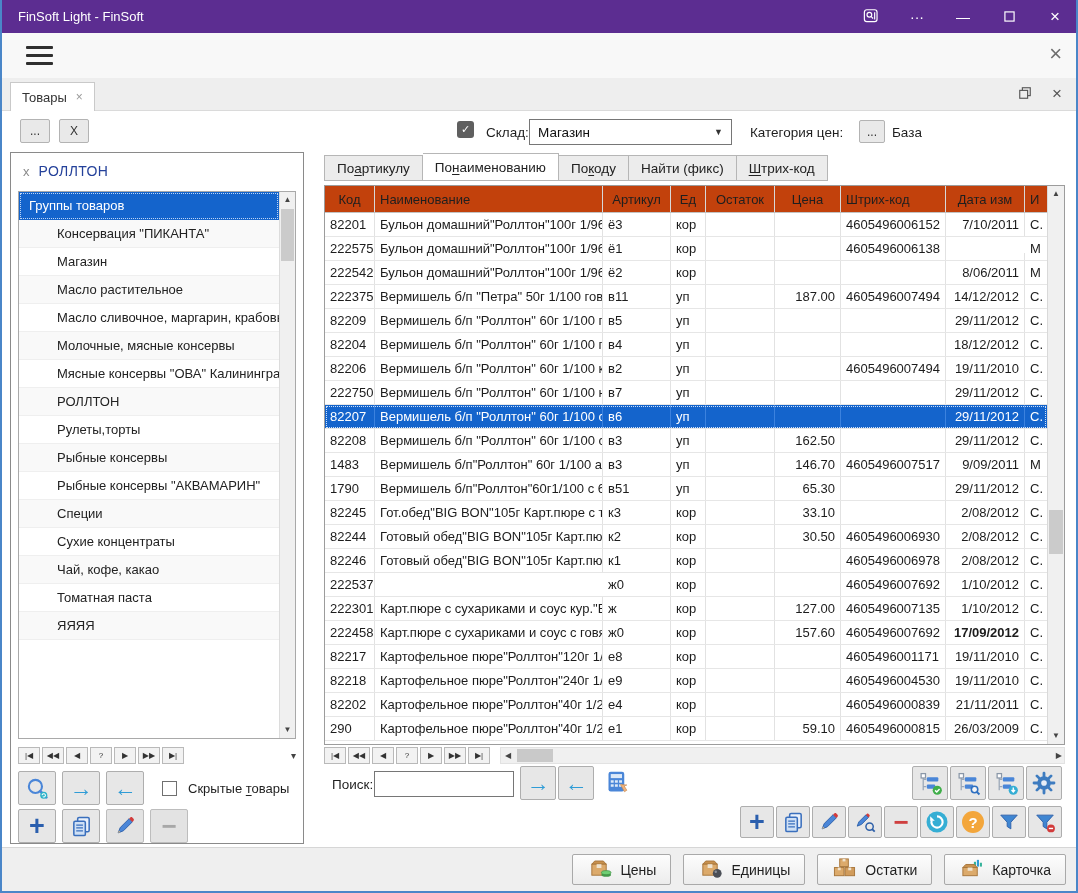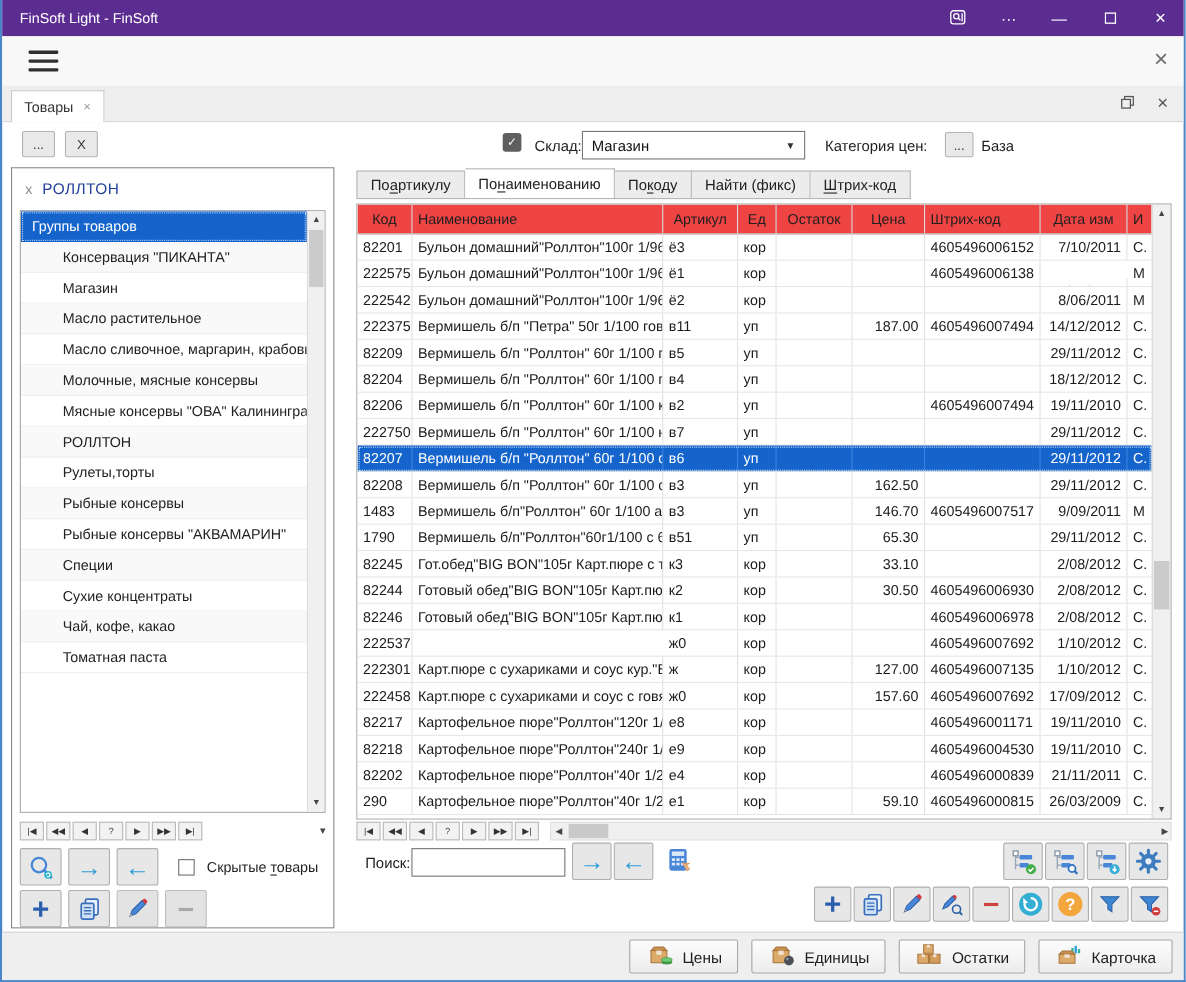--- a/index.html
+++ b/index.html
@@ -70,21 +70,21 @@
 
   
   .stabs{position:absolute;left:322px;top:153px;display:flex;align-items:flex-end;height:28px}
   .stab{height:26px;padding:0 12px;background:#ececec;border:1px solid #b6b6b6;border-left:none;font-size:13.5px;color:#222;display:flex;align-items:center;white-space:nowrap}
   .stab:first-child{border-left:1px solid #b6b6b6}
   .stab.active{height:28px;background:#fff}
 
   
   .tbl{position:absolute;left:322px;top:185px;width:741px;height:560px;border:1px solid #9c9c9c;background:#fff;display:flex}
   .tbl-main{flex:1;overflow:hidden;position:relative;background:#fff}
-  .thead{display:flex;height:27px;border-bottom:1px solid #c2c2c2;background:#ef4444}
+  .thead{display:flex;height:27px;border-bottom:1px solid #c2c2c2;background:#c2410c}
   .th{font-size:13px;color:#1f1f1f;border-right:1px solid #d8d8d8;display:flex;align-items:center;padding:0 5px;flex:none;white-space:nowrap;overflow:hidden}
   .th.center{justify-content:center}
   .trow{display:flex;height:24px;border-bottom:1px solid #e6e6e6}
   .td{font-size:13px;color:#1c1c1c;border-right:1px solid #e2e2e2;padding:0 5px;line-height:23px;white-space:nowrap;overflow:hidden;flex:none}
   .td.right{text-align:right}
   .trow.sel{background:#1464cc;outline:1px dotted #cde0f8;outline-offset:-2px}
   .trow.sel .td{color:#fff;border-right-color:#3c82de}
   .tbl-sb{width:17px;background:#f0f0f0;border-left:1px solid #d9d9d9;position:relative}
 
   
@@ -184,20 +184,21 @@
           <div class="lp-row ind">Молочные, мясные консервы</div>
           <div class="lp-row ind">Мясные консервы "ОВА" Калининград</div>
           <div class="lp-row ind">РОЛЛТОН</div>
           <div class="lp-row ind">Рулеты,торты</div>
           <div class="lp-row ind">Рыбные консервы</div>
           <div class="lp-row ind">Рыбные консервы "АКВАМАРИН"</div>
           <div class="lp-row ind">Специи</div>
           <div class="lp-row ind">Сухие концентраты</div>
           <div class="lp-row ind">Чай, кофе, какао</div>
           <div class="lp-row ind">Томатная паста</div>
+          <div class="lp-row ind">ЯЯЯЯ</div>
         </div>
       <div class="vscroll">
         <div class="vs-up">▲</div>
         <div class="vs-thumb" style="top:17px;height:52px"></div>
         <div class="vs-dn">▼</div>
       </div>
     </div>
     <div class="lp-nav" id="left-nav">
         <button class="nav-btn">|◀</button>
         <button class="nav-btn">◀◀</button>
@@ -476,21 +477,21 @@
             <div class="td" style="width: 40px;">С.</div>
           </div>
           <div class="trow">
             <div class="td" style="width: 50px;">222458</div>
             <div class="td" style="width: 228px;">Карт.пюре с сухариками и соус с говя</div>
             <div class="td" style="width: 68px;">ж0</div>
             <div class="td" style="width: 35px;">кор</div>
             <div class="td right" style="width: 69px;"></div>
             <div class="td right" style="width: 66px;">157.60</div>
             <div class="td" style="width: 105px;">4605496007692</div>
-            <div class="td right" style="width: 79px;">17/09/2012</div>
+            <div class="td right" style="width: 79px; font-weight: bold;">17/09/2012</div>
             <div class="td" style="width: 40px;">С.</div>
           </div>
           <div class="trow">
             <div class="td" style="width: 50px;">82217</div>
             <div class="td" style="width: 228px;">Картофельное пюре"Роллтон"120г 1/</div>
             <div class="td" style="width: 68px;">е8</div>
             <div class="td" style="width: 35px;">кор</div>
             <div class="td right" style="width: 69px;"></div>
             <div class="td right" style="width: 66px;"></div>
             <div class="td" style="width: 105px;">4605496001171</div>

